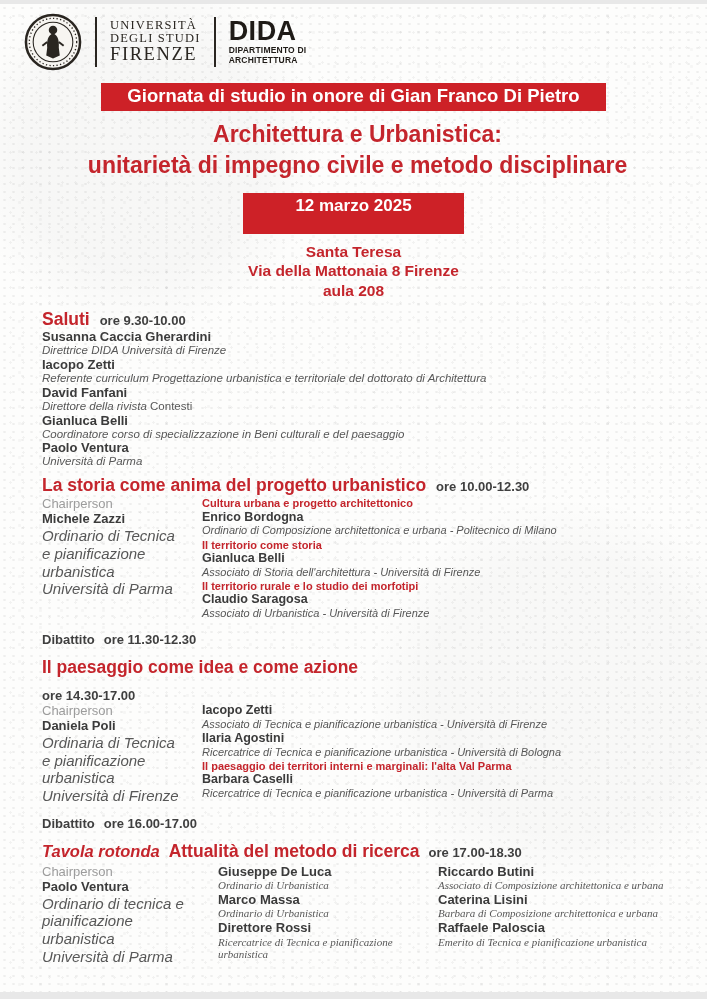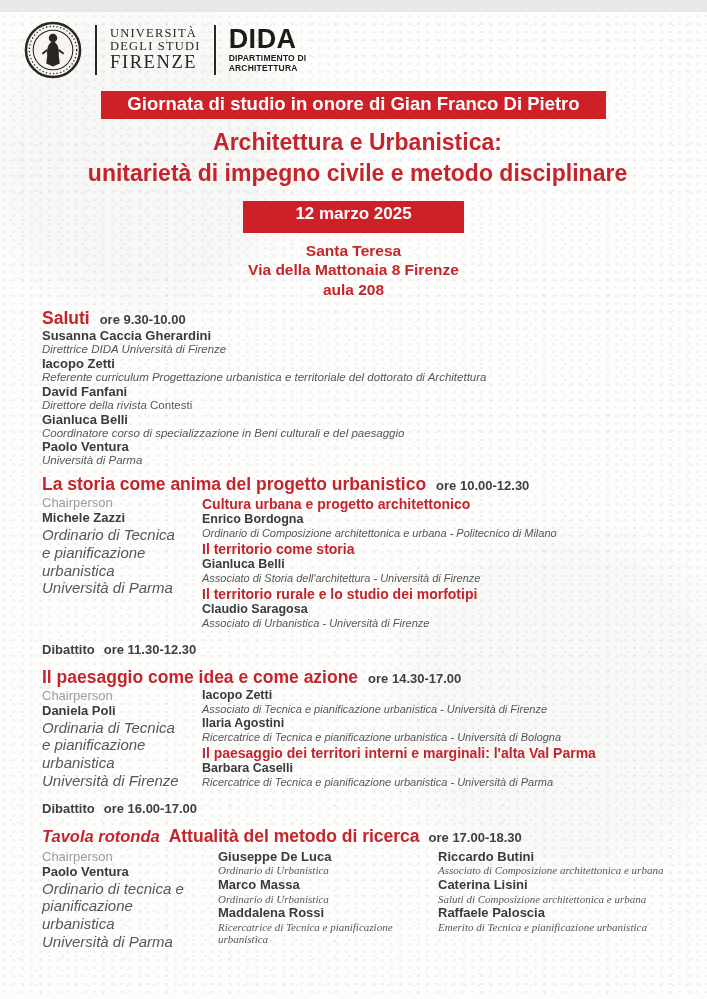--- a/index.html
+++ b/index.html
@@ -2,21 +2,21 @@
 <html style="--red: #c4252c; --banner_red: #cd2127; --dark: #3c3c3c; --gray_label: #9c9c9c; --desc_gray: #575757;"><head>
 <meta charset="utf-8">
 <style>
   :root{
     --red:#c4252c; --banner_red:#cd2127; --dark:#3c3c3c;
     --gray_label:#9c9c9c; --desc_gray:#575757;
   }
   *{margin:0;padding:0;box-sizing:border-box;}
   html,body{background:#e8e8e8;}
   .poster{
-    width:707px;height:988px;position:relative;overflow:hidden;margin:12px auto;
+    width:707px;height:988px;position:relative;overflow:hidden;margin:4px auto;
     background-color:#fdfdfc;
     background-image:
       radial-gradient(circle at 20% 15%, rgba(0,0,0,0.025) 0 120px, transparent 180px),
       radial-gradient(circle at 80% 70%, rgba(0,0,0,0.02) 0 140px, transparent 200px),
       radial-gradient(circle, rgba(60,60,60,0.075) 1px, transparent 1.4px),
       radial-gradient(circle, rgba(60,60,60,0.055) 1px, transparent 1.4px),
       radial-gradient(circle, rgba(60,60,60,0.04) 1.3px, transparent 1.8px);
     background-size:100% 100%,100% 100%,9px 8px,13px 15px,21px 17px;
     background-position:0 0,0 0,0 0,4px 6px,9px 3px;
     font-family:"Liberation Sans",sans-serif;
@@ -33,45 +33,45 @@
   .dida-acr{font-size:27px;font-weight:bold;letter-spacing:0.5px;line-height:1;}
   .dida-name{font-size:8.5px;font-weight:bold;line-height:1.2;letter-spacing:0.2px;}
   
   .center{text-align:center;}
   .banner-wrap{margin-top:13px;}
   .banner{display:inline-block;background:var(--banner_red);color:#fff;font-weight:bold;
     font-size:18.5px;padding:2px 26px 4px;}
   .title{color:var(--red);font-weight:bold;font-size:23px;line-height:1.33;margin-top:8px;padding-left:8px;}
   .date-wrap{margin-top:13px;}
   .date-badge{display:inline-block;background:var(--banner_red);color:#fff;font-weight:bold;
-    font-size:17px;padding:3px 52px 9px;}
+    font-size:17px;padding:3px 52px 18px;}
   .venue{color:var(--red);font-weight:bold;font-size:15.5px;line-height:1.24;margin-top:8px;}
   
   .content{padding:0 34px 0 42px;}
   .sec-head{display:flex;align-items:baseline;gap:10px;margin-top:6px;}
   .sec-title{color:var(--red);font-weight:bold;font-size:17.5px;line-height:1.2;}
   .sec-time{color:#3f3f3f;font-weight:bold;font-size:13px;white-space:nowrap;}
   .saluti-head{margin-top:9px;}
   .person{margin-bottom:1px;}
   .person-name{font-weight:bold;font-size:13px;color:#3b3b3b;line-height:1.08;}
   .person-desc{font-style:italic;font-size:11.5px;color:var(--desc_gray);line-height:1.12;}
   .desc-upright{font-style:normal;}
   .session-cols{display:flex;margin-top:1px;}
   .chair-col{width:160px;flex:none;padding-right:10px;}
   .chair-label{color:var(--gray_label);font-size:13px;line-height:1.15;}
   .chair-name{font-weight:bold;font-size:13px;color:#3b3b3b;line-height:1.15;}
   .chair-desc,.chair-aff{font-style:italic;font-size:15px;color:var(--desc_gray);line-height:1.18;max-width:142px;}
   .talks-col{flex:1;}
   .talk{margin-bottom:0;}
-  .talk-title{color:var(--red);font-weight:bold;font-size:14px;line-height:1.2;}
+  .talk-title{color:var(--red);font-weight:bold;font-size:11px;line-height:1.2;}
   .talk-speaker{font-weight:bold;font-size:12.5px;color:#3b3b3b;line-height:1.1;}
   .talk-desc{font-style:italic;font-size:11px;color:var(--desc_gray);line-height:1.12;margin-bottom:2px;}
   .dibattito{margin-top:11px;display:flex;gap:9px;align-items:baseline;}
   .dib-label{font-weight:bold;font-size:13px;color:#3f3f3f;}
-  .session2-head{margin-top:10px;}
+  .session2-head{margin-top:10px;flex-direction:column;}
   .rt-head{margin-top:10px;display:flex;align-items:baseline;gap:9px;}
   .rt-type{color:var(--red);font-weight:bold;font-style:italic;font-size:16.5px;}
   .rt-cols{display:flex;margin-top:3px;}
   .rt-chair{width:176px;flex:none;padding-right:8px;}
   .rt-col2{width:220px;flex:none;padding-right:8px;}
   .rt-col3{flex:1;}
   .rt-person{margin-bottom:1px;}
   .rt-name{font-weight:bold;font-size:13px;color:#3b3b3b;line-height:1.12;}
   .rt-desc{font-style:italic;font-size:11px;color:var(--desc_gray);line-height:1.15;font-family:Liberation Serif, serif;}
 </style>
@@ -236,32 +236,32 @@
       <div class="rt-col2">
         <div class="rt-person">
           <div class="rt-name">Giuseppe De Luca</div>
           <div class="rt-desc">Ordinario di Urbanistica</div>
         </div>
         <div class="rt-person">
           <div class="rt-name">Marco Massa</div>
           <div class="rt-desc">Ordinario di Urbanistica</div>
         </div>
         <div class="rt-person">
-          <div class="rt-name">Maddalena Rossi</div>
+          <div class="rt-name">Direttore Rossi</div>
           <div class="rt-desc">Ricercatrice di Tecnica e pianificazione urbanistica</div>
         </div>
       </div>
       <div class="rt-col3">
         <div class="rt-person">
           <div class="rt-name">Riccardo Butini</div>
           <div class="rt-desc">Associato di Composizione architettonica e urbana</div>
         </div>
         <div class="rt-person">
           <div class="rt-name">Caterina Lisini</div>
-          <div class="rt-desc">Saluti di Composizione architettonica e urbana</div>
+          <div class="rt-desc">Barbara di Composizione architettonica e urbana</div>
         </div>
         <div class="rt-person">
           <div class="rt-name">Raffaele Paloscia</div>
           <div class="rt-desc">Emerito di Tecnica e pianificazione urbanistica</div>
         </div>
       </div>
     </div>
 
   </div>
 </div>

